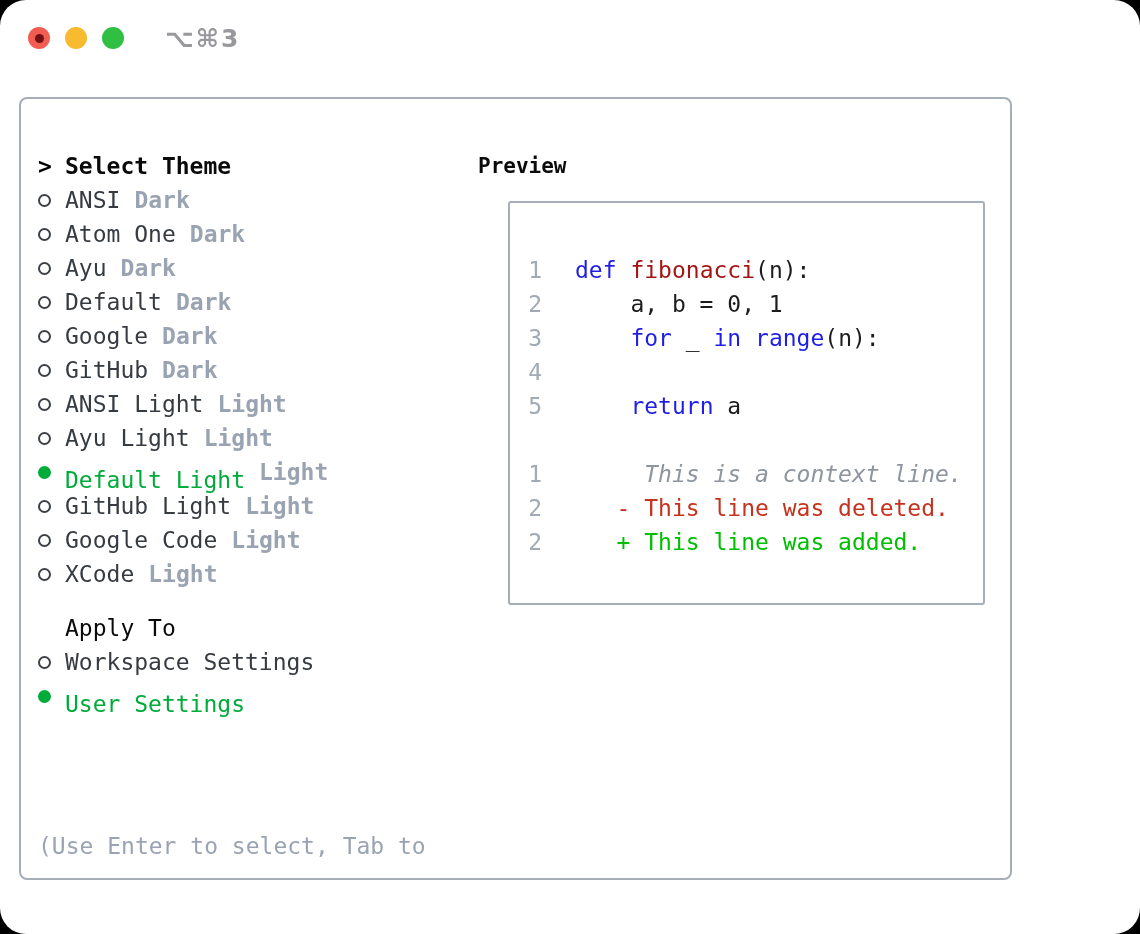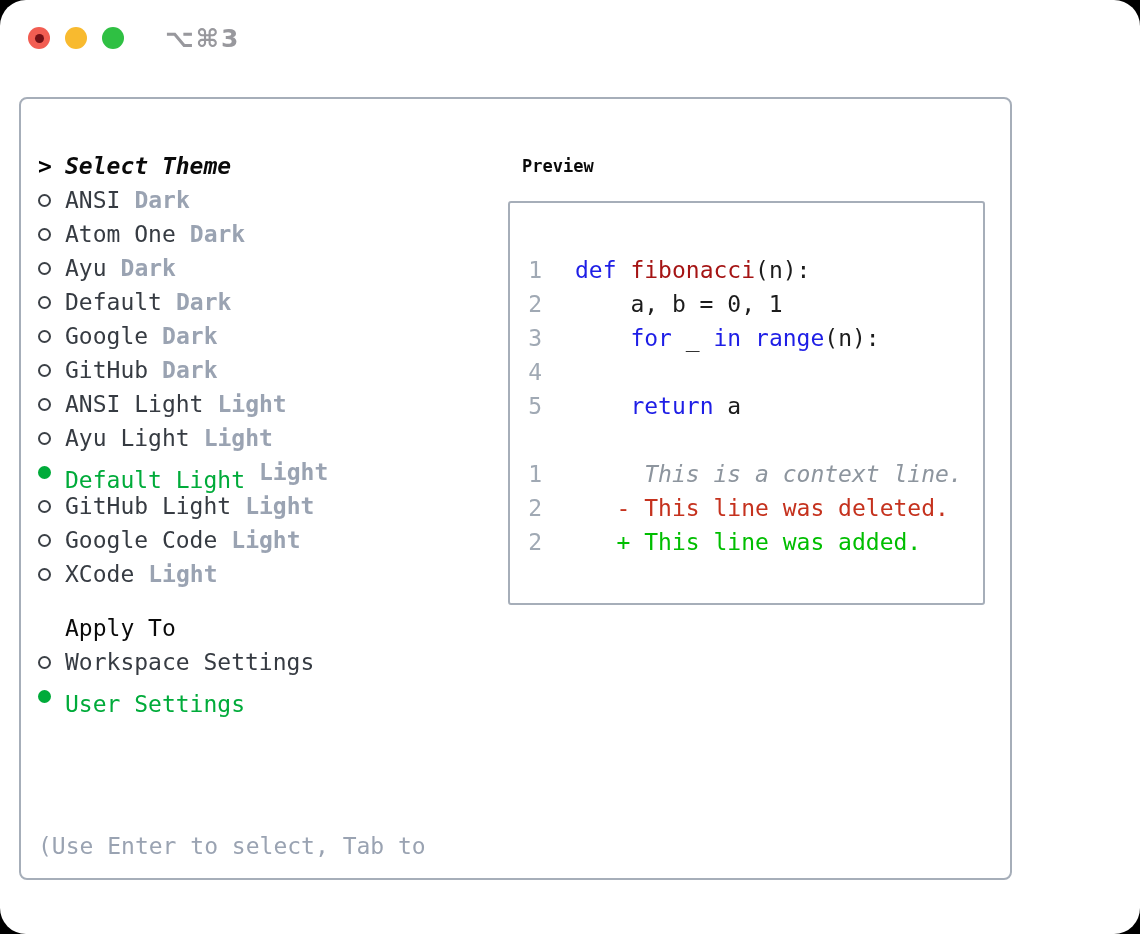--- a/index.html
+++ b/index.html
@@ -52,30 +52,30 @@
     color: var(--c-muted, #9aa3b2); white-space: pre;
   }
   .trow { display: flex; align-items: center; height: 34px; font-size: 23px; white-space: pre; }
   .bullet { width: 27px; display: flex; align-items: center; flex: none; }
   .dot {
     width: 13px; height: 13px; box-sizing: border-box;
     border: 2px solid var(--c-bullet_outline, #3c4147); border-radius: 50%;
   }
   .trow.selected .dot { background: var(--c-selected, #00ab3a); border-color: var(--c-selected, #00ab3a); }
   .caret { font-weight: bold; color: #000; }
-  .bold-header { font-weight: bold; color: #0a0a0a; font-style: italic; }
+  .bold-header { font-weight: bold; color: #0a0a0a; }
   .plain-header { color: #0a0a0a; }
   .tname { color: var(--c-item_text, #363b42); }
   .trow.selected .tname { color: var(--c-selected, #00ab3a); margin-top: 16px; }
   .tvariant { color: var(--c-muted, #9aa3b2); margin-left: 14px; font-weight: bold; }
   
   .pheader {
-    position: absolute; left: 501px; top: 50px;
+    position: absolute; left: 457px; top: 50px;
     height: 34px; line-height: 34px;
-    font-size: 17px; font-weight: bold; color: #0a0a0a;
+    font-size: 21px; font-weight: bold; color: #0a0a0a;
   }
   .pbox {
     position: absolute; left: 487px; top: 102px;
     width: 477px; height: 404px; box-sizing: border-box;
     border: 2px solid var(--c-panel_border, #a6aeb9);
     border-radius: 3px;
     padding: 50px 0 0 18px;
     overflow: hidden; background: #fff;
   }
   .pline { display: flex; height: 34px; line-height: 34px; font-size: 23px; white-space: pre; }

